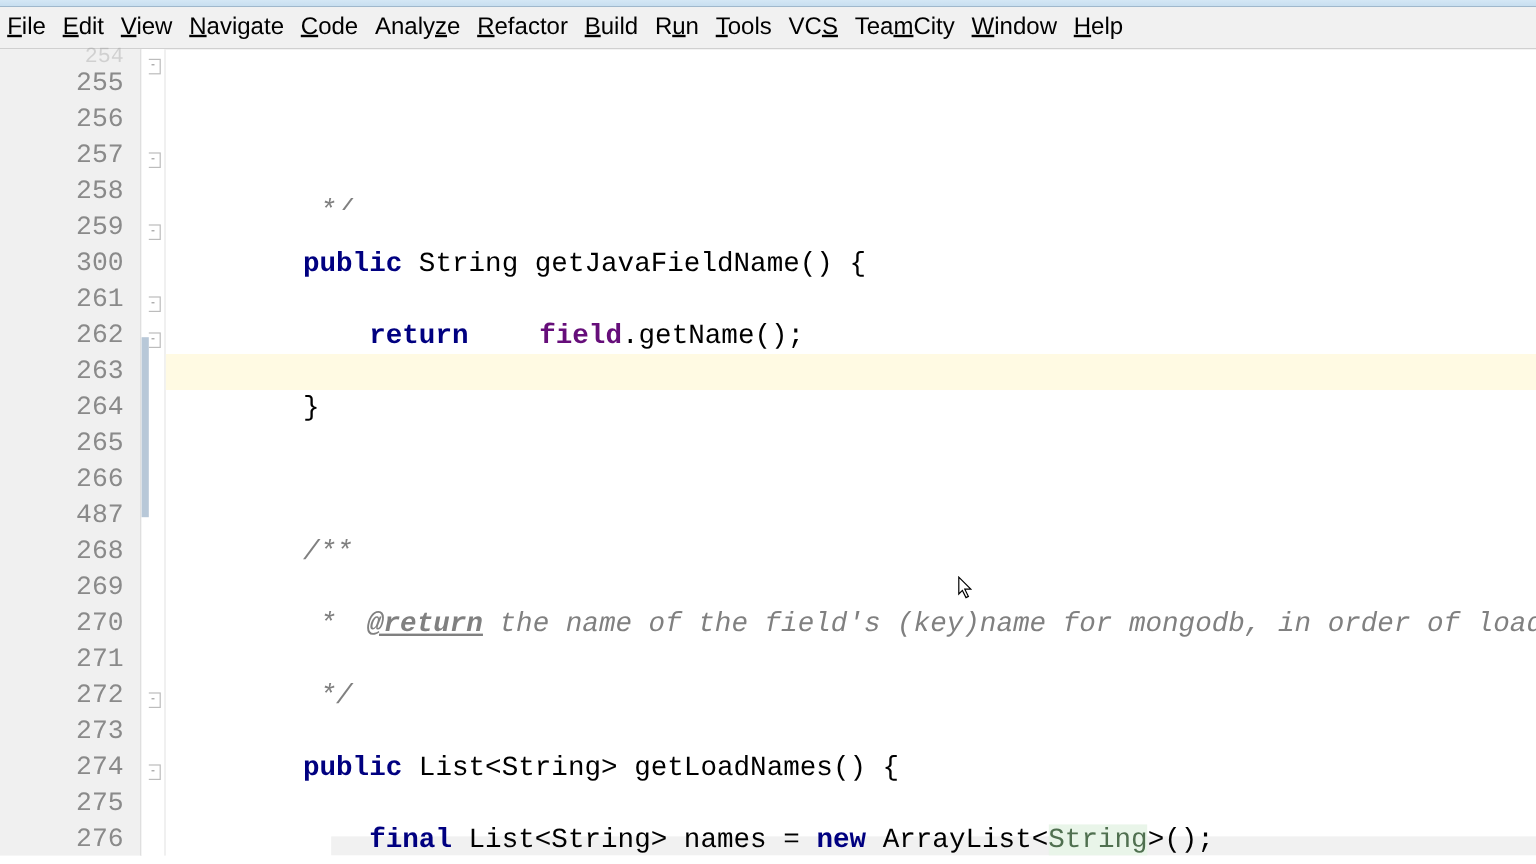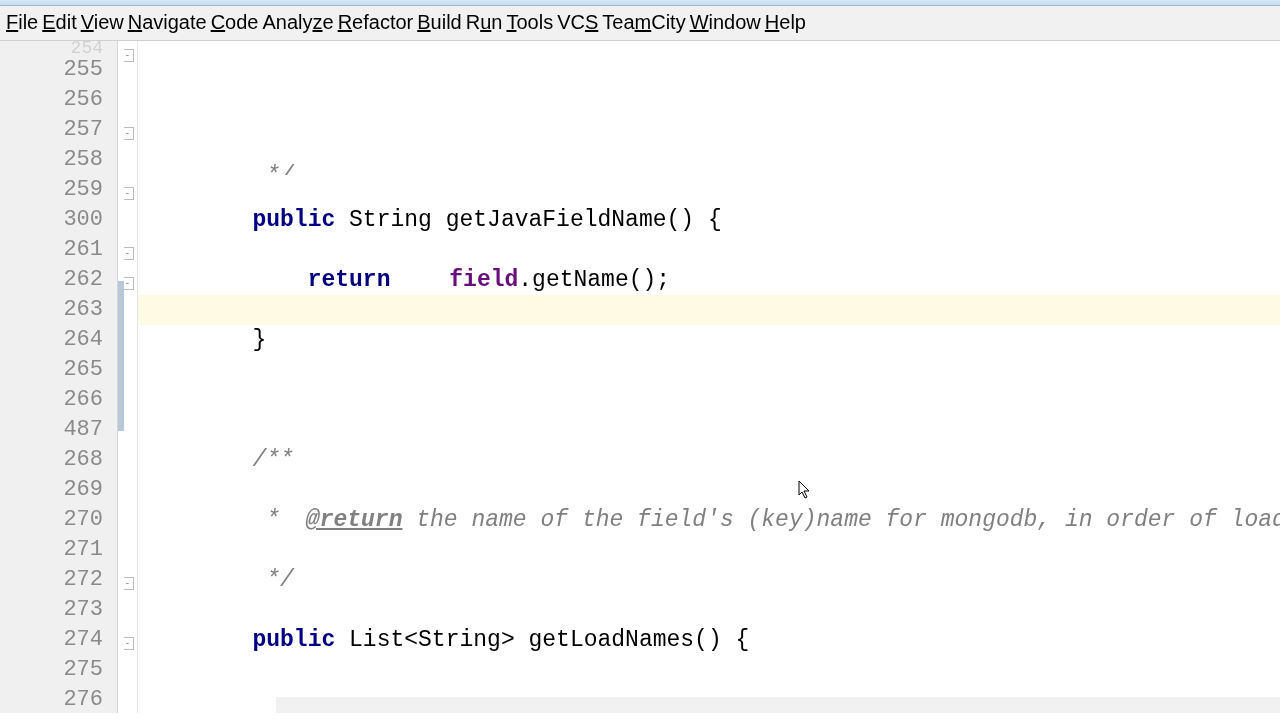--- a/index.html
+++ b/index.html
@@ -1,20 +1,20 @@
 <!DOCTYPE html>
 <html><head>
 <meta charset="utf-8">
 <style>
 * { margin:0; padding:0; box-sizing:border-box; }
 body { font-family:"Segoe UI",Arial,sans-serif; background:#fff; width:1280px; height:720px; overflow:hidden; position:relative; }
 
 .titlebar { height:6px; background:linear-gradient(#d4e7f5,#c8dff0); border-bottom:1px solid #a0b8cc; }
 
-.menubar { background:#f1f1f1; border-bottom:1px solid #d0d0d0; padding:5px 6px 6px 6px; display:flex; gap:4px; font-size:20px; }
+.menubar { background:#f1f1f1; border-bottom:1px solid #d0d0d0; padding:5px 6px 6px 6px; display:flex; gap:14px; font-size:20px; }
 .menubar span { color:#000; cursor:default; }
 .menubar span u { text-decoration:underline; }
 
 .editor { display:flex; height:calc(720px - 6px - 42px); position:relative; }
 
 .gutter { width:118px; background:#f0f0f0; border-right:1px solid #d5d5d5; font-family:Consolas,"Courier New",monospace; font-size:22px; color:#8a8a8a; text-align:right; padding-right:14px; padding-top:0; line-height:30px; user-select:none; }
 .gutter div { height:30px; }
 
 .foldbar { width:20px; background:#fff; border-right:1px solid #e6e6e6; position:relative; }
 .fold-marker { position:absolute; width:13px; height:13px; border:1px solid #bcbcbc; background:#fff; left:3px; font-size:10px; text-align:center; line-height:9px; color:#888; }
@@ -106,20 +106,21 @@
     <div class="code-content">
 <div class="code-line" style="height:14px;overflow:hidden;"><span class="doc">         */</span></div>
 <div class="code-line">        <span class="kw">public</span><span> String getJavaFieldName() {</span></div>
 <div class="code-line">            <span class="kw">return</span><span> </span><span class="id-purple">field</span><span>.getName();</span></div>
 <div class="code-line"><span>        }</span></div>
 <div class="code-line"><span></span></div>
 <div class="code-line"><span class="doc">        /**</span></div>
 <div class="code-line"><span class="doc">         * </span><span class="doc-tag">@return</span><span class="doc"> the name of the field's (key)name for mongodb, in order of loading</span></div>
 <div class="code-line"><span class="doc">         */</span></div>
 <div class="code-line">        <span class="kw">public</span><span> List&lt;String&gt; getLoadNames() {</span></div>
+<div class="code-line">            <span class="kw">final</span><span> List&lt;String&gt; names = </span><span class="kw">new</span><span> ArrayList&lt;</span><span class="type-hint">String</span><span>&gt;();</span></div>
 
 
 
 
 
 
 
 
 
 

